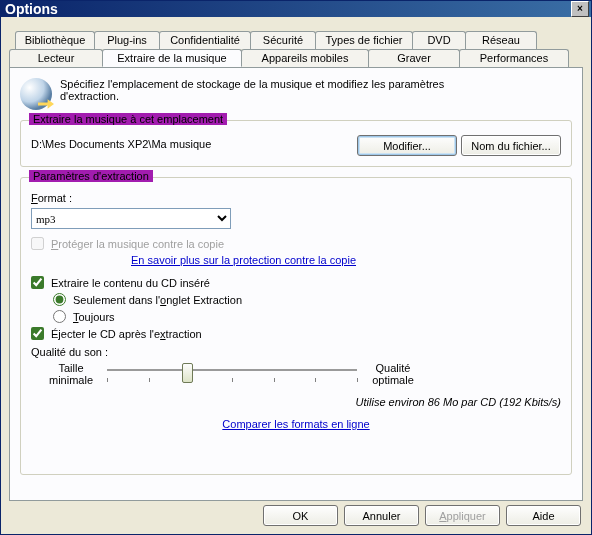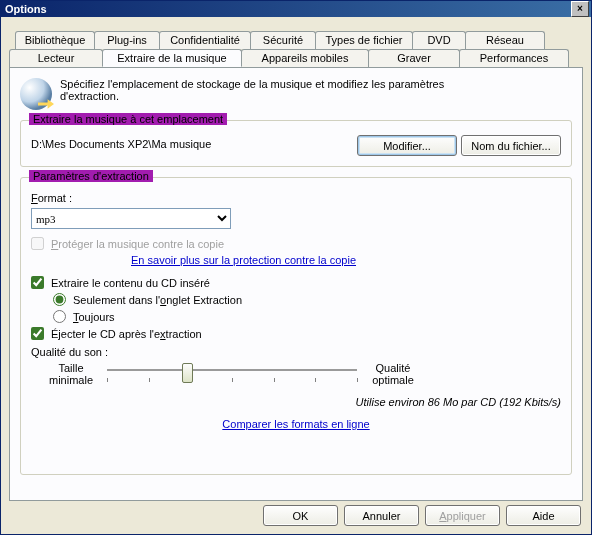--- a/index.html
+++ b/index.html
@@ -19,21 +19,21 @@
   }
   .titlebar {
     height: 18px;
     background: linear-gradient(to right, #0A246A, #3A6EA5);
     color: #fff;
     display: flex; align-items: center;
     padding: 0 2px 0 4px;
     font-weight: bold;
     justify-content: space-between;
   }
-  .title-text { font-size: 11px; }
+  .title-text { font-size: 14px; }
   .title-btn {
     width: 16px; height: 14px;
     background: #C0C0C0;
     border: 1px solid #fff;
     border-right-color: #404040; border-bottom-color: #404040;
     display: flex; align-items: center; justify-content: center;
     font: bold 10px/10px Arial;
     color: #000;
   }
   .client {
@@ -183,21 +183,21 @@
   </div>
   <div class="client">
     <div class="tabs">
       <div class="tabrow row1">
         <div class="tab" style="width:80px">Bibliothèque</div>
         <div class="tab" style="width:66px">Plug-ins</div>
         <div class="tab" style="width:92px">Confidentialité</div>
         <div class="tab" style="width:66px">Sécurité</div>
         <div class="tab" style="width:98px">Types de fichier</div>
         <div class="tab" style="width:54px">DVD</div>
-        <div class="tab" style="width:80px">Réseau</div>
+        <div class="tab" style="width:72px">Réseau</div>
       </div>
       <div class="tabrow row2">
         <div class="tab" style="width:94px">Lecteur</div>
         <div class="tab active" style="width:140px">Extraire de la musique</div>
         <div class="tab" style="width:128px">Appareils mobiles</div>
         <div class="tab" style="width:92px">Graver</div>
         <div class="tab" style="width:110px">Performances</div>
       </div>
       <div class="tabpage">
 

